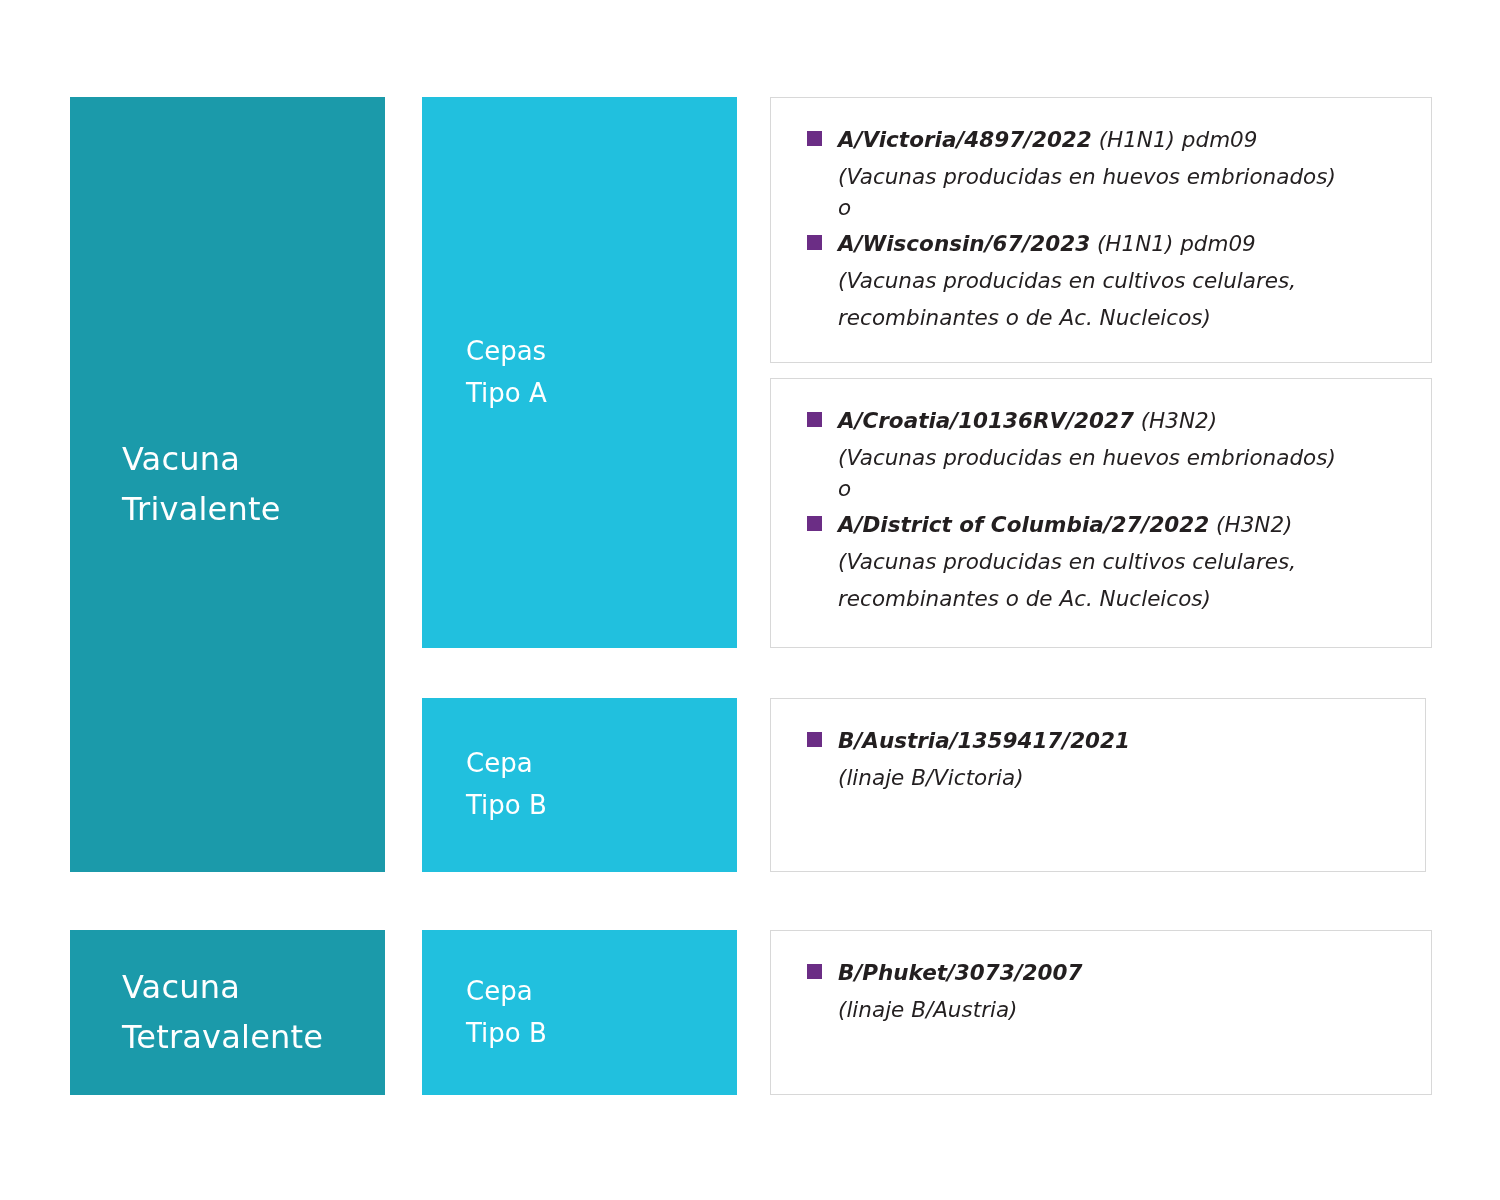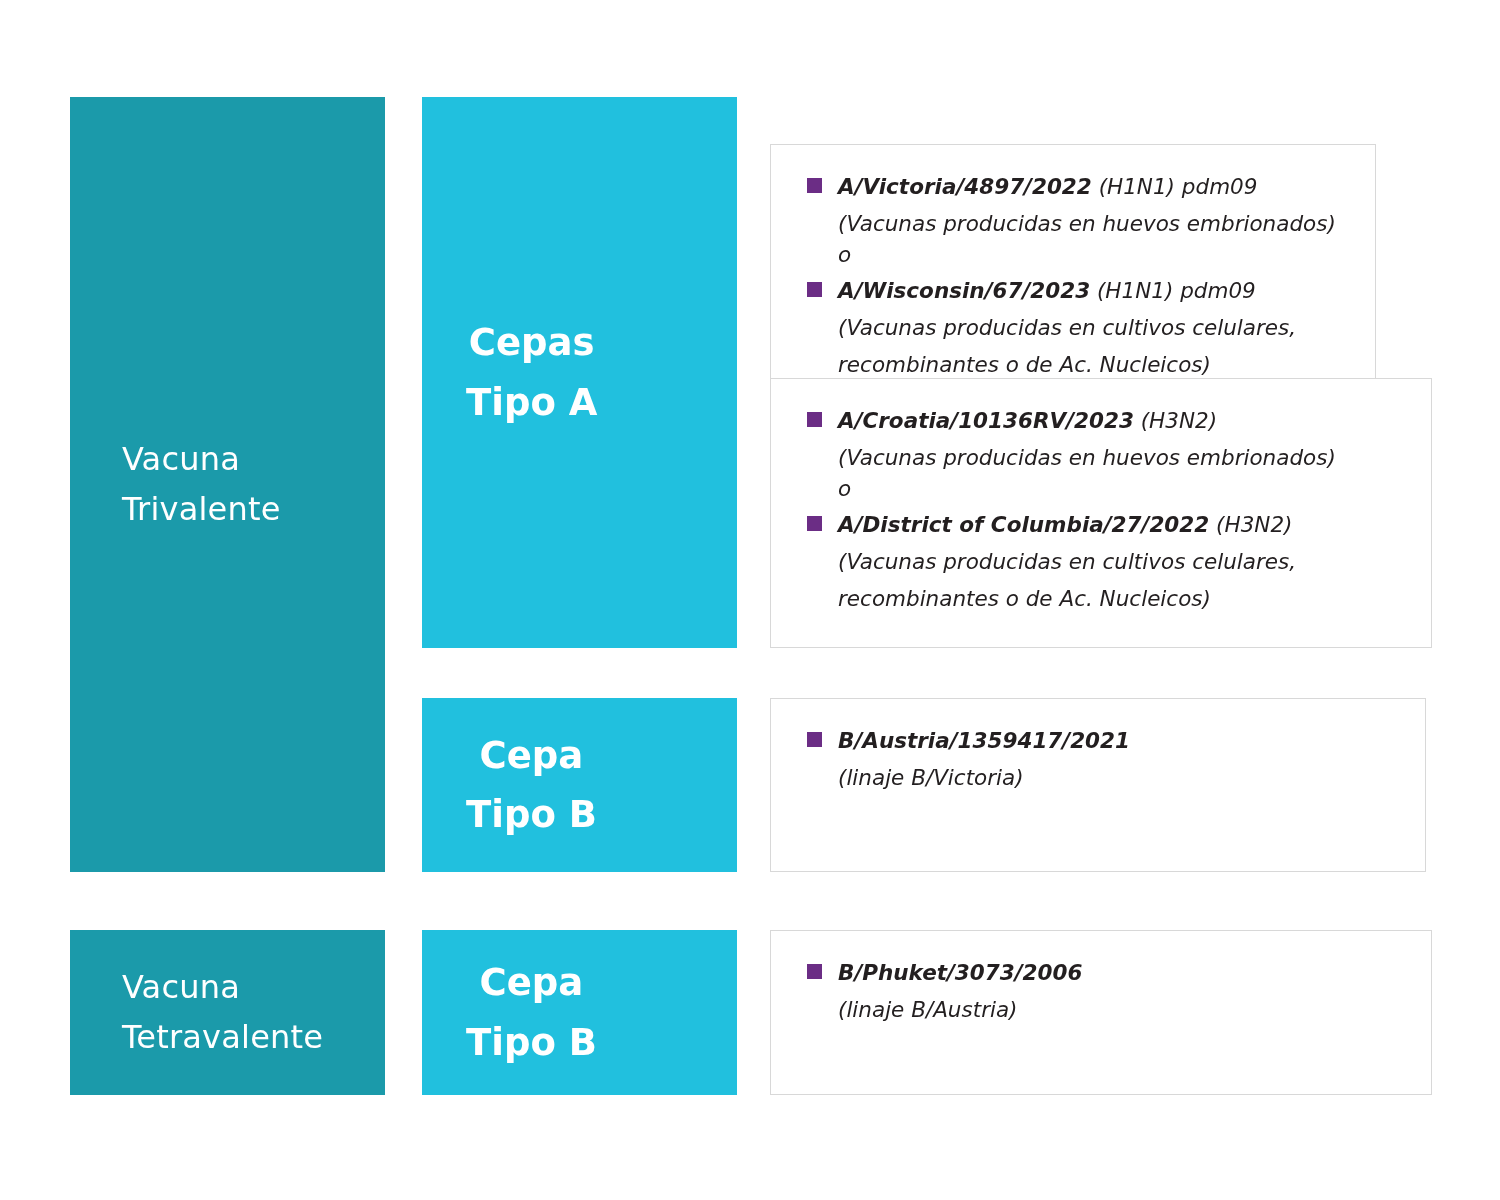--- a/index.html
+++ b/index.html
@@ -60,25 +60,24 @@
     position: absolute;
     background: #21c0de;
     color: #ffffff;
     display: flex;
     align-items: center;
     justify-content: flex-start;
     box-sizing: border-box;
     padding-left: 44px;
   }
   .strain-block .stext {
-    font-size: 37px;
+    font-size: 26px;
     line-height: 1.6;
-    font-weight: 700;
+    font-weight: 400;
     white-space: pre-line;
-    text-align: center;
   }
   #strain-type-a {
     left: 422px;
     top: 97px;
     width: 315px;
     height: 551px;
   }
   #strain-type-b-tri {
     left: 422px;
     top: 698px;
@@ -96,23 +95,22 @@
   .detail-panel {
     position: absolute;
     background: #ffffff;
     border: 1px solid #d8d8d8;
     box-sizing: border-box;
     padding: 24px 28px 20px 36px;
   }
   #detail-h1n1 {
     left: 770px;
     top: 97px;
-    width: 606px;
+    width: 662px;
     height: 266px;
-    margin-top: 47px;
   }
   #detail-h3n2 {
     left: 770px;
     top: 378px;
     width: 662px;
     height: 270px;
   }
   #detail-b-victoria {
     left: 770px;
     top: 698px;
@@ -214,21 +212,21 @@
         <span class="entry-note">(Vacunas producidas en cultivos celulares,
 recombinantes o de Ac. Nucleicos)</span>
       </span>
     </div>
   </div>
 
   <div class="detail-panel" id="detail-h3n2">
     <div class="strain-entry">
       <span class="bullet"></span>
       <span class="entry-text">
-        <span class="strain-name">A/Croatia/10136RV/2023</span>
+        <span class="strain-name">A/Croatia/10136RV/2027</span>
         <span class="subtype">(H3N2)</span>
         <span class="entry-note">(Vacunas producidas en huevos embrionados)</span>
       </span>
     </div>
     <div class="connector-or">o</div>
     <div class="strain-entry">
       <span class="bullet"></span>
       <span class="entry-text">
         <span class="strain-name">A/District of Columbia/27/2022</span>
         <span class="subtype">(H3N2)</span>
@@ -245,19 +243,19 @@
         <span class="strain-name">B/Austria/1359417/2021</span>
         <span class="entry-note">(linaje B/Victoria)</span>
       </span>
     </div>
   </div>
 
   <div class="detail-panel" id="detail-b-yamagata">
     <div class="strain-entry">
       <span class="bullet"></span>
       <span class="entry-text">
-        <span class="strain-name">B/Phuket/3073/2006</span>
+        <span class="strain-name">B/Phuket/3073/2007</span>
         <span class="entry-note">(linaje B/Austria)</span>
       </span>
     </div>
   </div>
 
 </div>
 
 </body></html>

